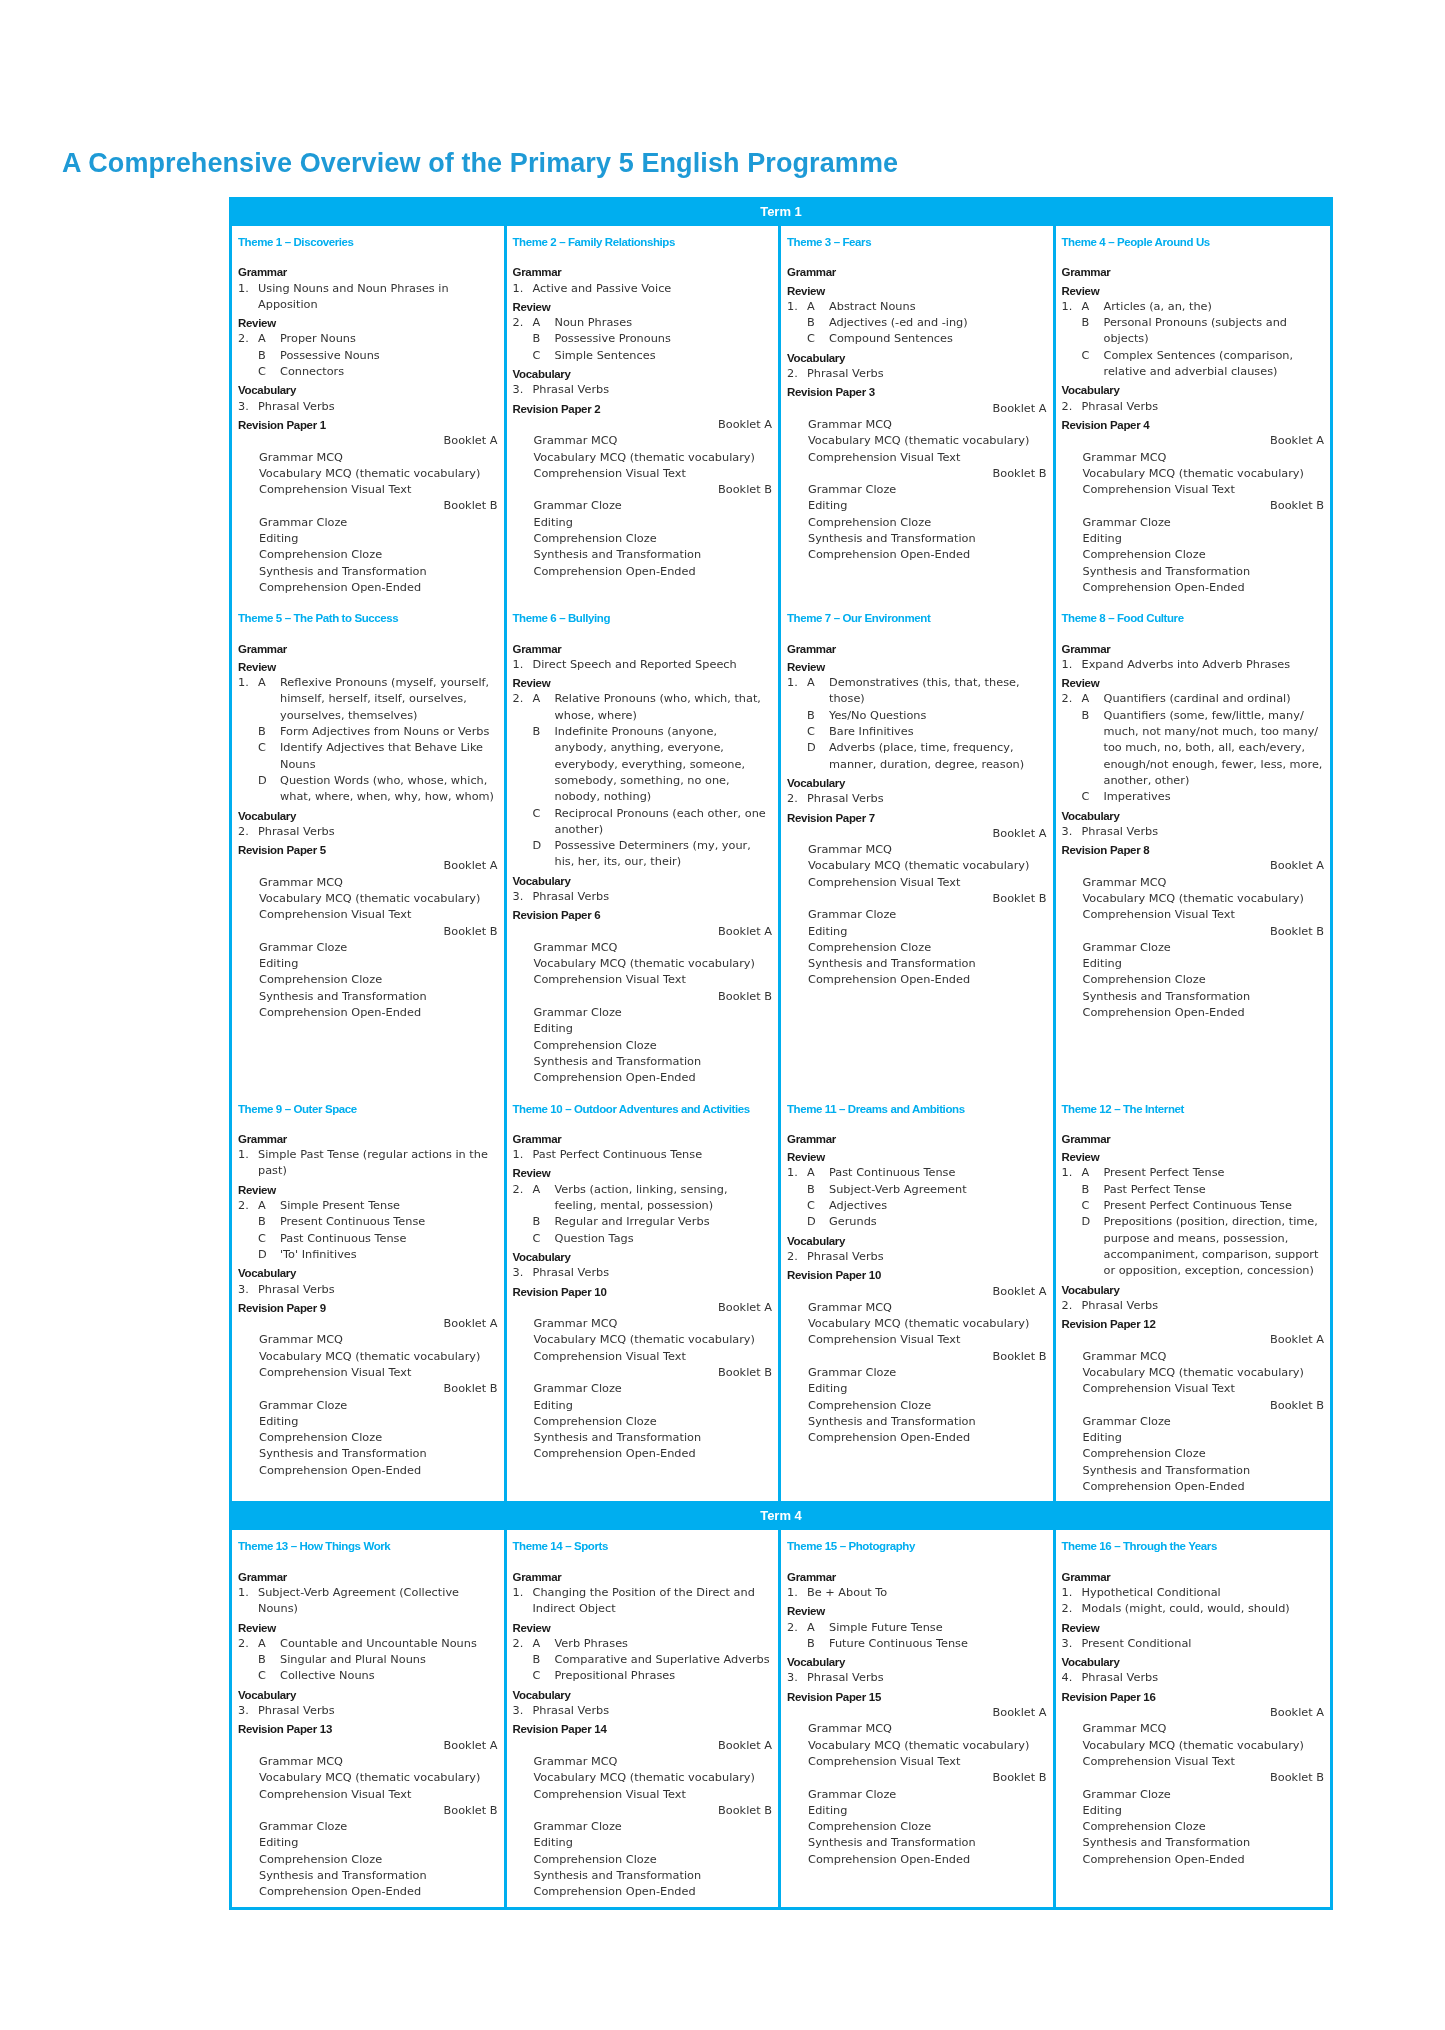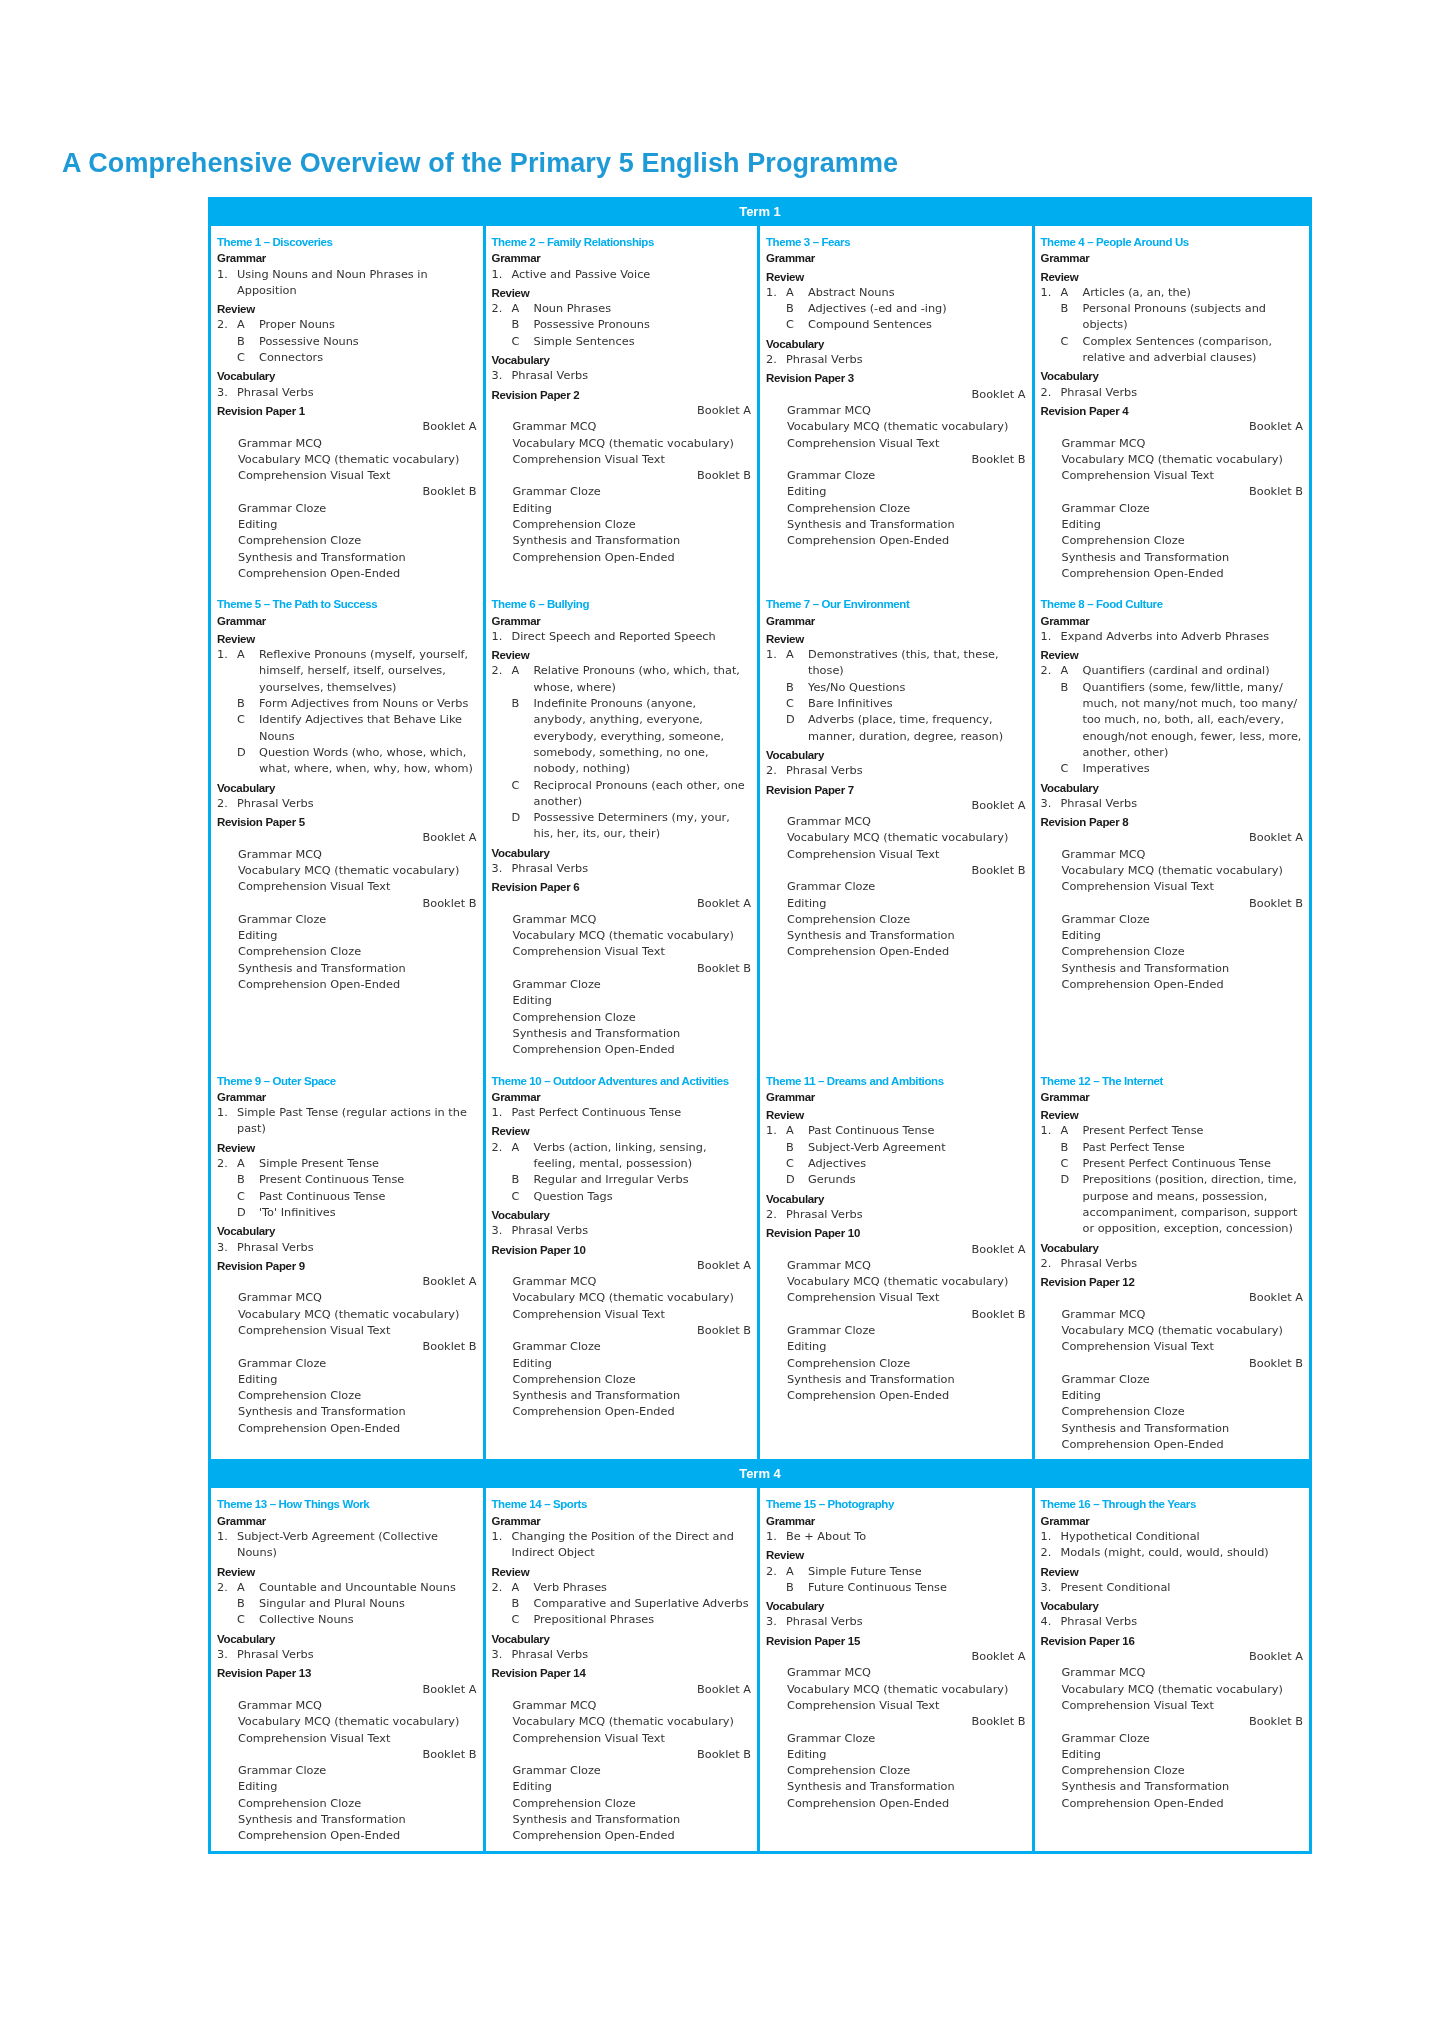--- a/index.html
+++ b/index.html
@@ -1,25 +1,25 @@
 <!DOCTYPE html>
 <html><head>
 <meta charset="utf-8">
 <style>
   html, body { margin:0; padding:0; background:#ffffff; }
   body { width:1445px; height:2030px; position:relative; font-family:"DejaVu Sans", sans-serif; color:#2b2b2b; overflow:hidden; }
   .title { position:absolute; left:0; width:1445px; top:148px; font-family:"Liberation Sans", sans-serif; font-size:27px; font-weight:bold; color:#1e9ad6; letter-spacing:0.1px; padding-left:62px; box-sizing:border-box; }
-  .table { position:absolute; left:208px; top:197px; width:1104px; border:3px solid #00aeef; border-top:none; box-sizing:border-box; }
+  .table { position:absolute; left:229px; top:197px; width:1104px; border:3px solid #00aeef; border-top:none; box-sizing:border-box; }
   .term-bar { background:#00aeef; color:#ffffff; text-align:center; font-family:"Liberation Sans", sans-serif; font-weight:bold; font-size:13px; line-height:29px; height:29px; }
   .term-row { display:flex;border-radius:25px; }
   .cell { flex:0 0 25%; box-sizing:border-box; padding:8px 6px 6px 6px; border-right:3px solid #00aeef; font-size:11.3px; line-height:16.3px; }
   .cell:last-child { border-right:none; }
   .theme-title { font-family:"Liberation Sans", sans-serif; font-weight:bold; color:#00aeef; font-size:11.5px; letter-spacing:-0.4px; white-space:nowrap; }
   .sec { font-family:"Liberation Sans", sans-serif; font-weight:bold; color:#1a1a1a; font-size:11.5px; letter-spacing:-0.3px; margin-top:2px; }
-  .sec.first { margin-top:0; }
+  .sec.first { margin-top:14px; }
   .line { position:relative; padding-left:20px; color:#333; }
   .num { position:absolute; left:0; }
   .sub { position:relative; padding-left:42px; color:#333; }
   .sub .num { left:0; }
   .sub .letter { position:absolute; left:20px; }
   .booklet { color:#333;text-align:right; }
   .bitem { padding-left:21px; color:#333; }
 </style>
 </head>
 <body>

